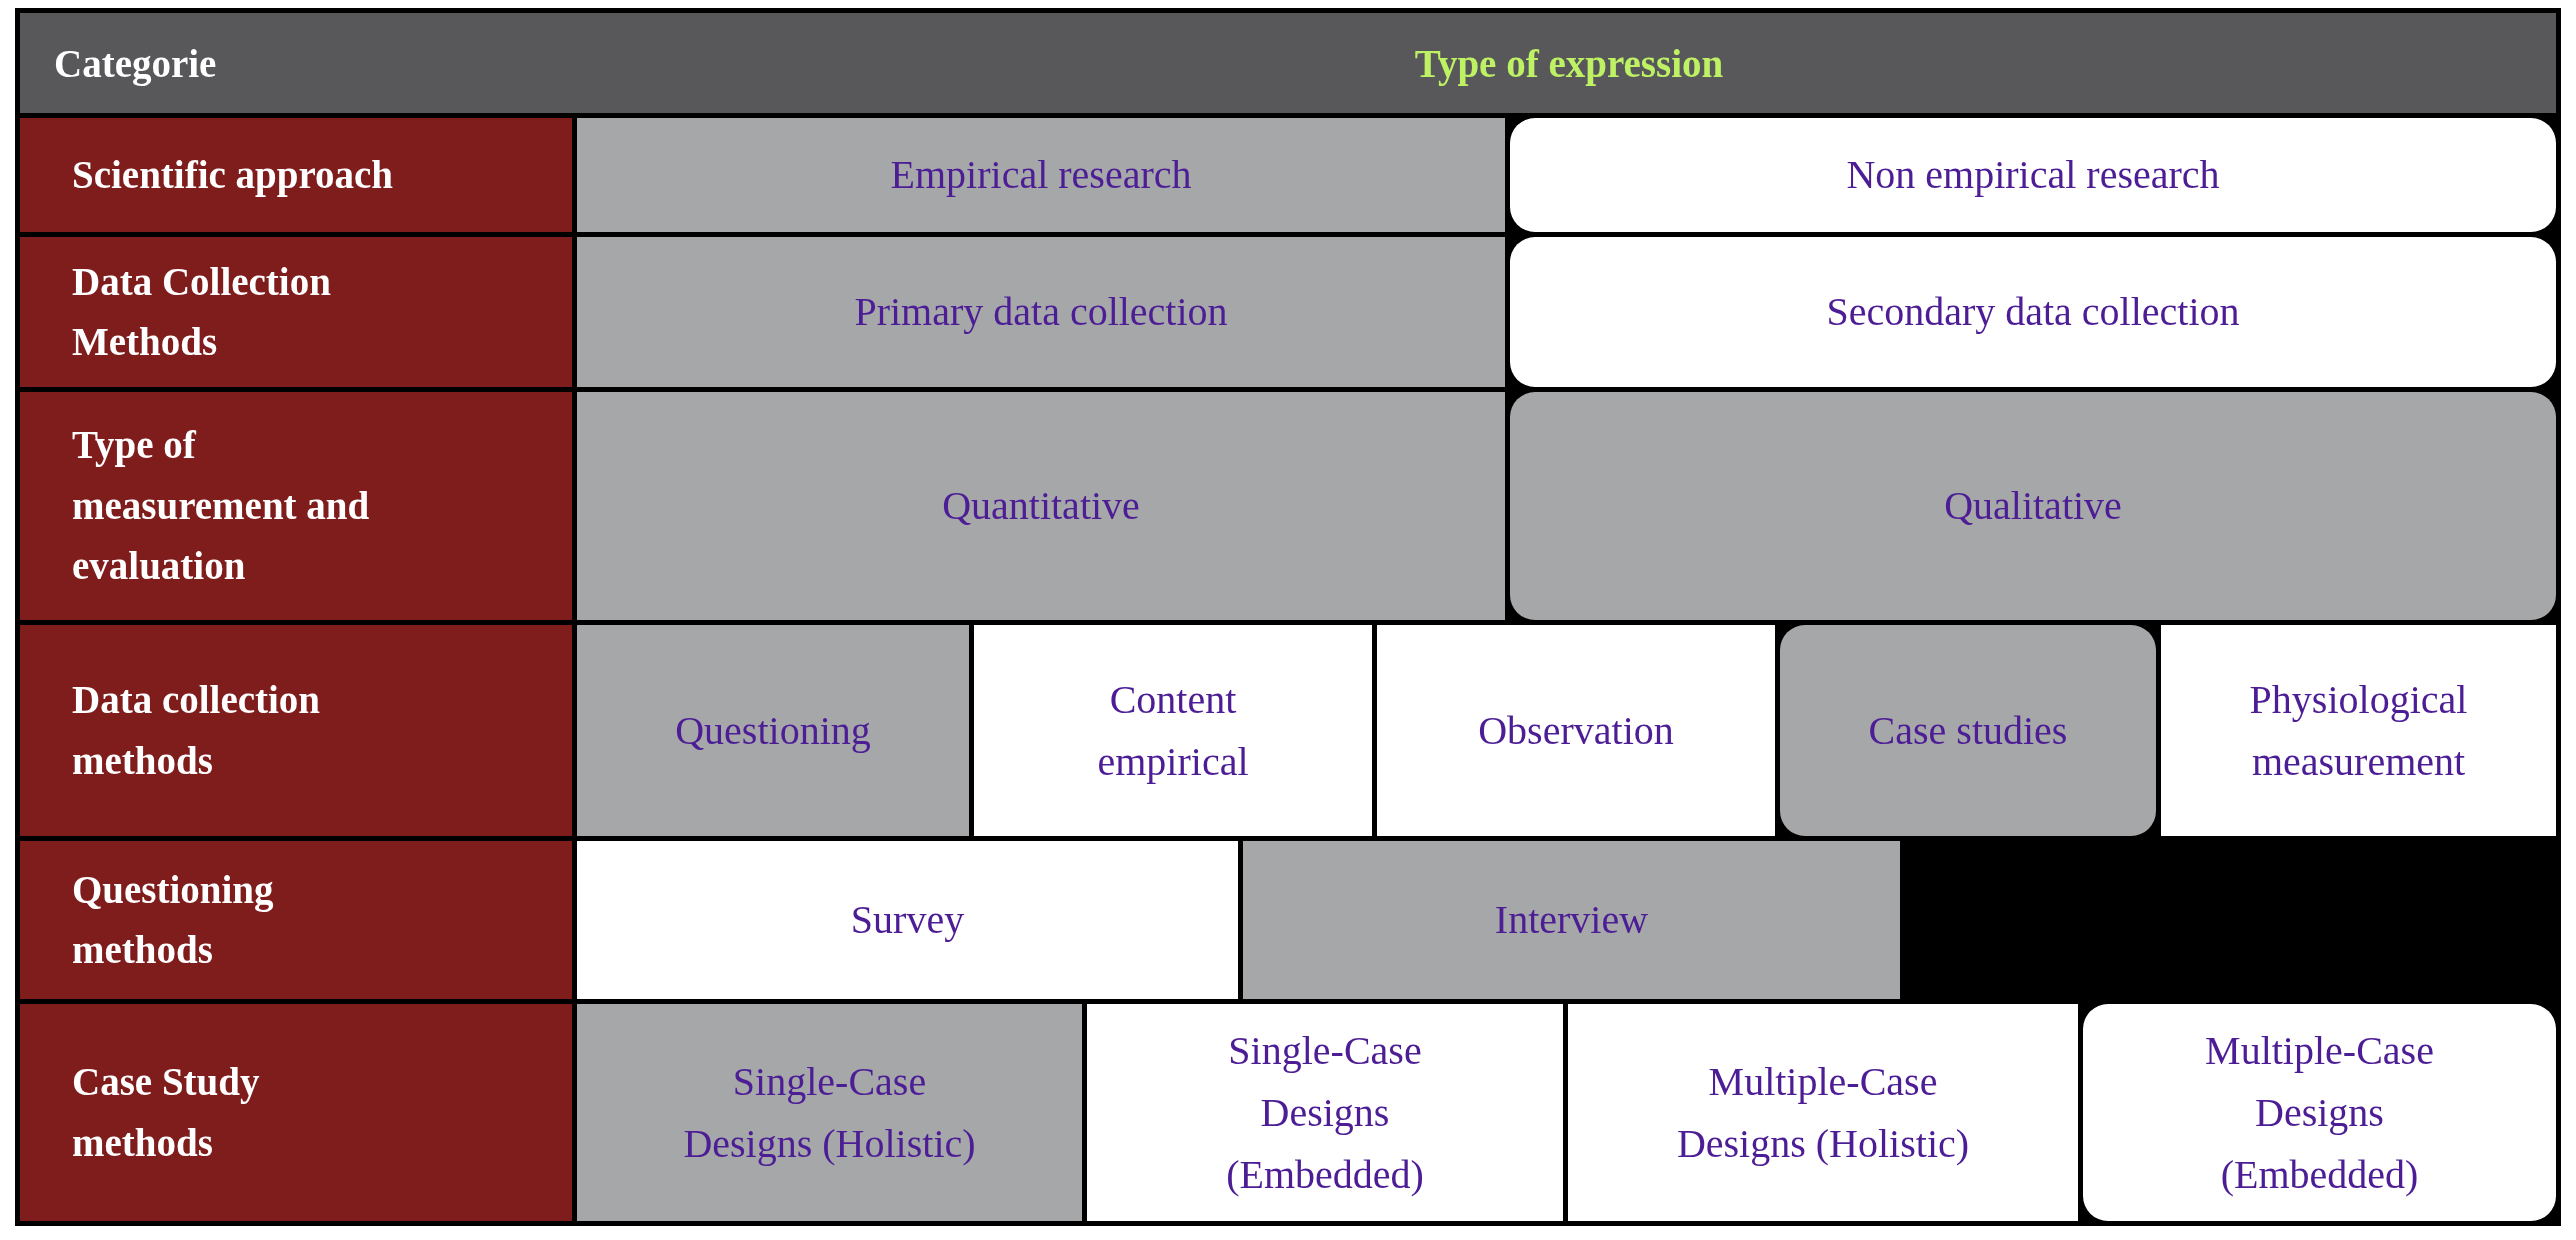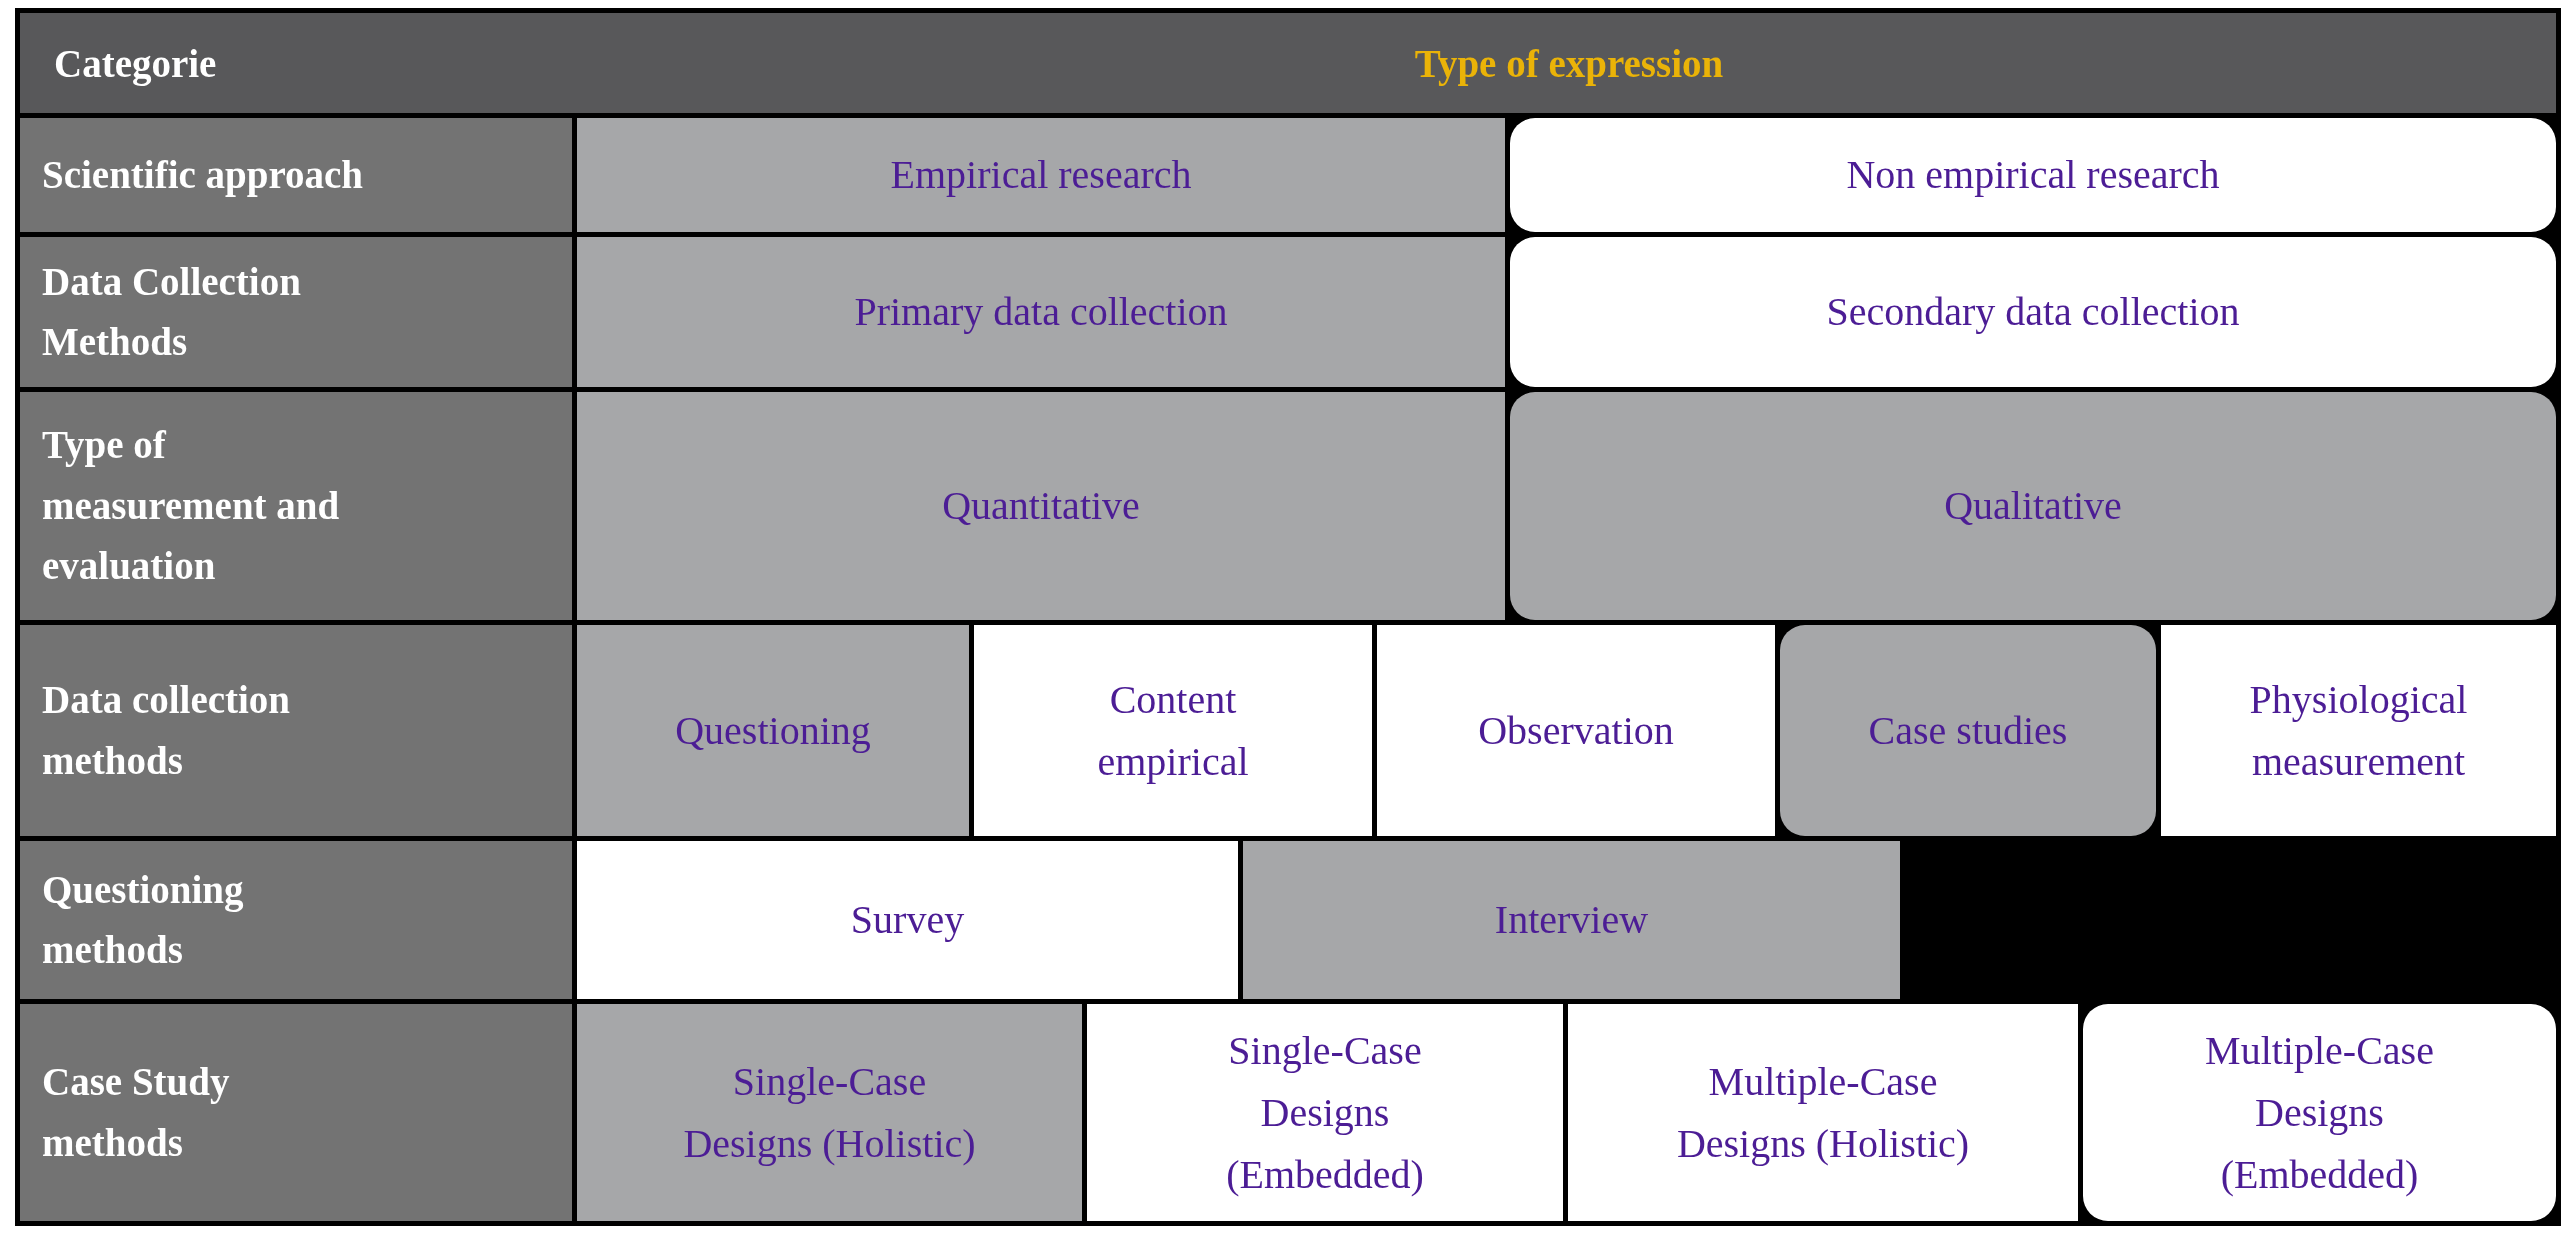--- a/index.html
+++ b/index.html
@@ -19,26 +19,26 @@
   .r-h4{flex:0 0 228px;}
   .r-h5{flex:0 0 211px;}
   .r-h6{flex:0 0 158px;}
   .r-h7{flex:1;}
   .header-row{background:#58585a;display:flex;align-items:center;}
   .h-cat{
     flex:0 0 557px;padding-left:34px;box-sizing:border-box;
     color:#ffffff;font-weight:bold;font-size:39px;
   }
   .h-title{
-    flex:1;text-align:center;color:#eab308;font-weight:bold;font-size:39px;
+    flex:1;text-align:center;color:#bef264;font-weight:bold;font-size:39px;
   }
   .label{
-    flex:0 0 552px;background:#737373;color:#ffffff;font-weight:bold;
+    flex:0 0 552px;background:#7f1d1d;color:#ffffff;font-weight:bold;
     font-size:39px;line-height:1.55;display:flex;align-items:center;
-    padding-left:22px;box-sizing:border-box;white-space:pre-line;
+    padding-left:52px;box-sizing:border-box;white-space:pre-line;
   }
   .vals{flex:1;display:flex;gap:5px;}
   .cell{
     display:flex;align-items:center;justify-content:center;text-align:center;
     font-size:40px;line-height:1.55;color:#4c1d95;white-space:pre-line;
     box-sizing:border-box;padding:0 6.2px;
   }
   .g{background:#a6a7a9;}
   .w{background:#ffffff;}
   .half1{flex:0 0 928px;}

